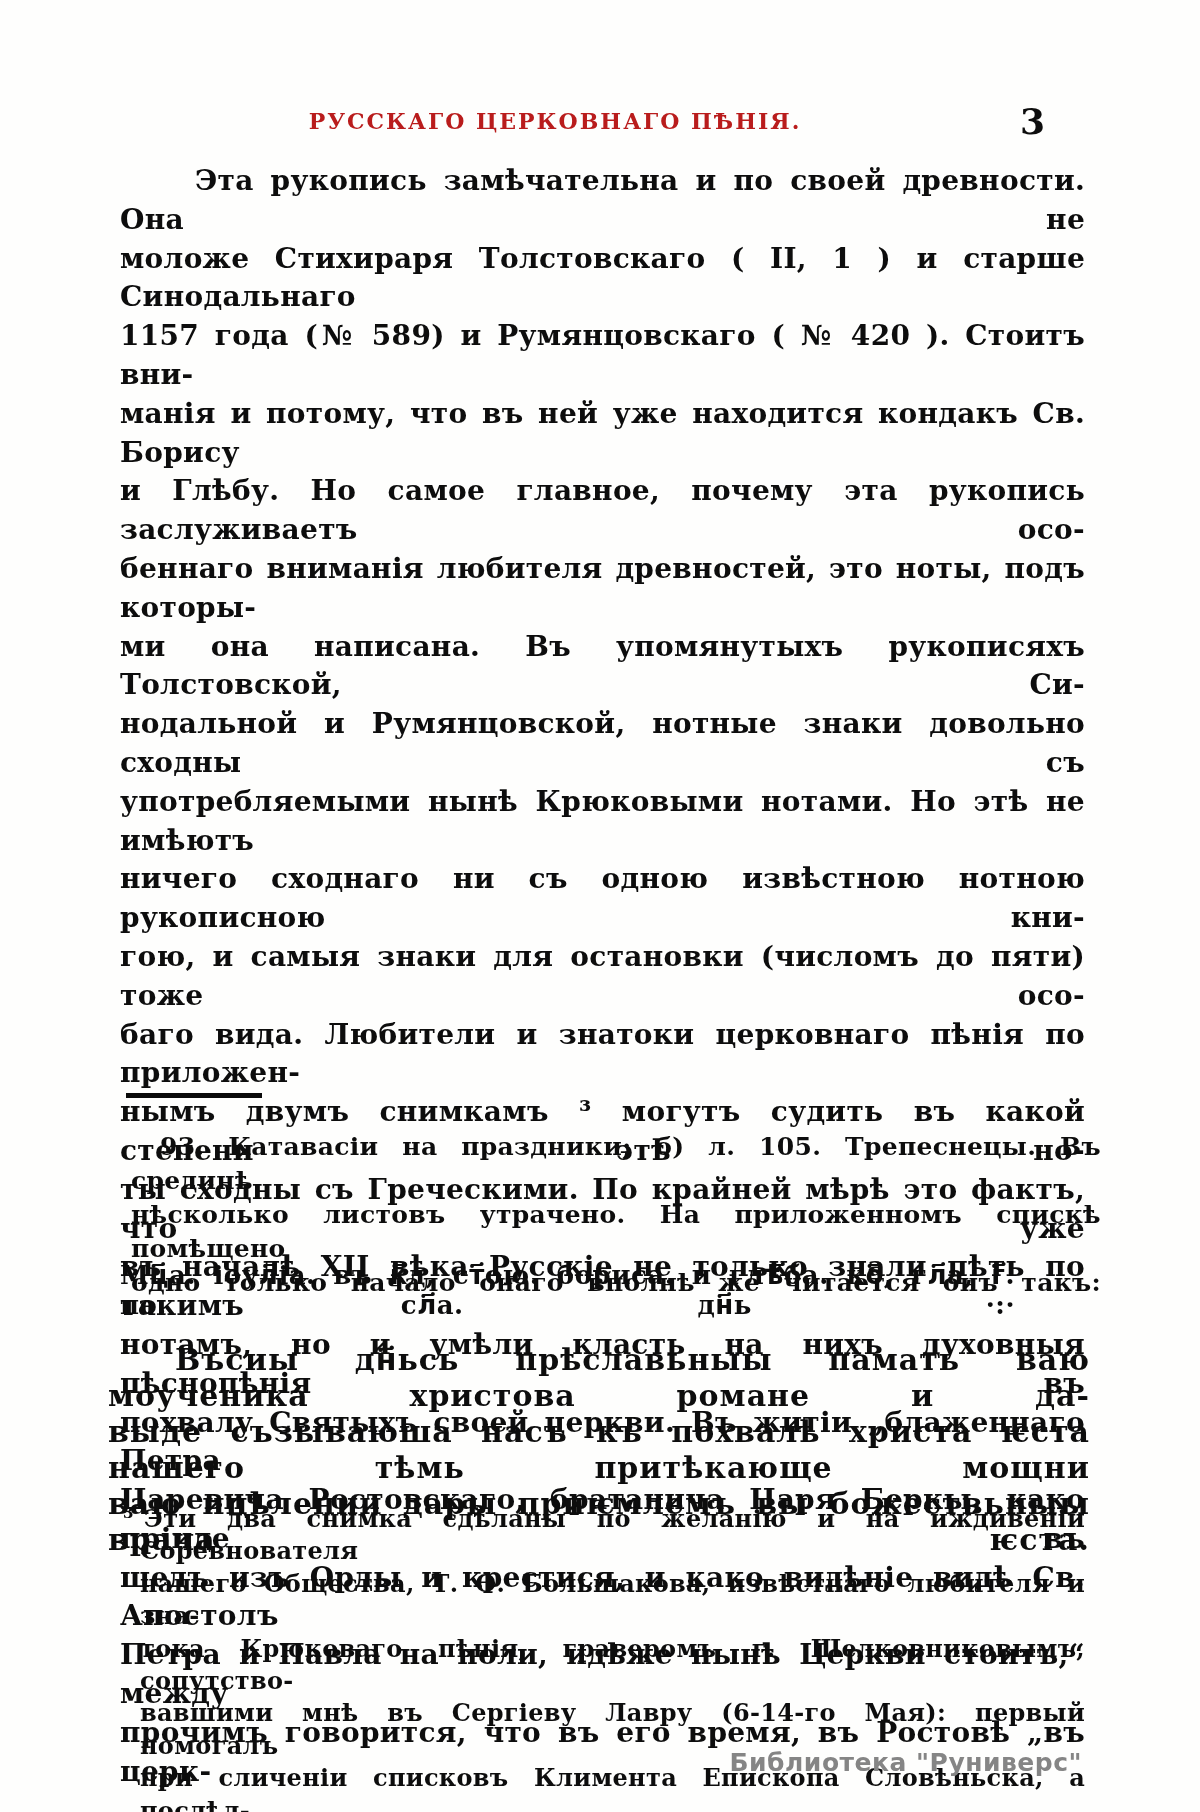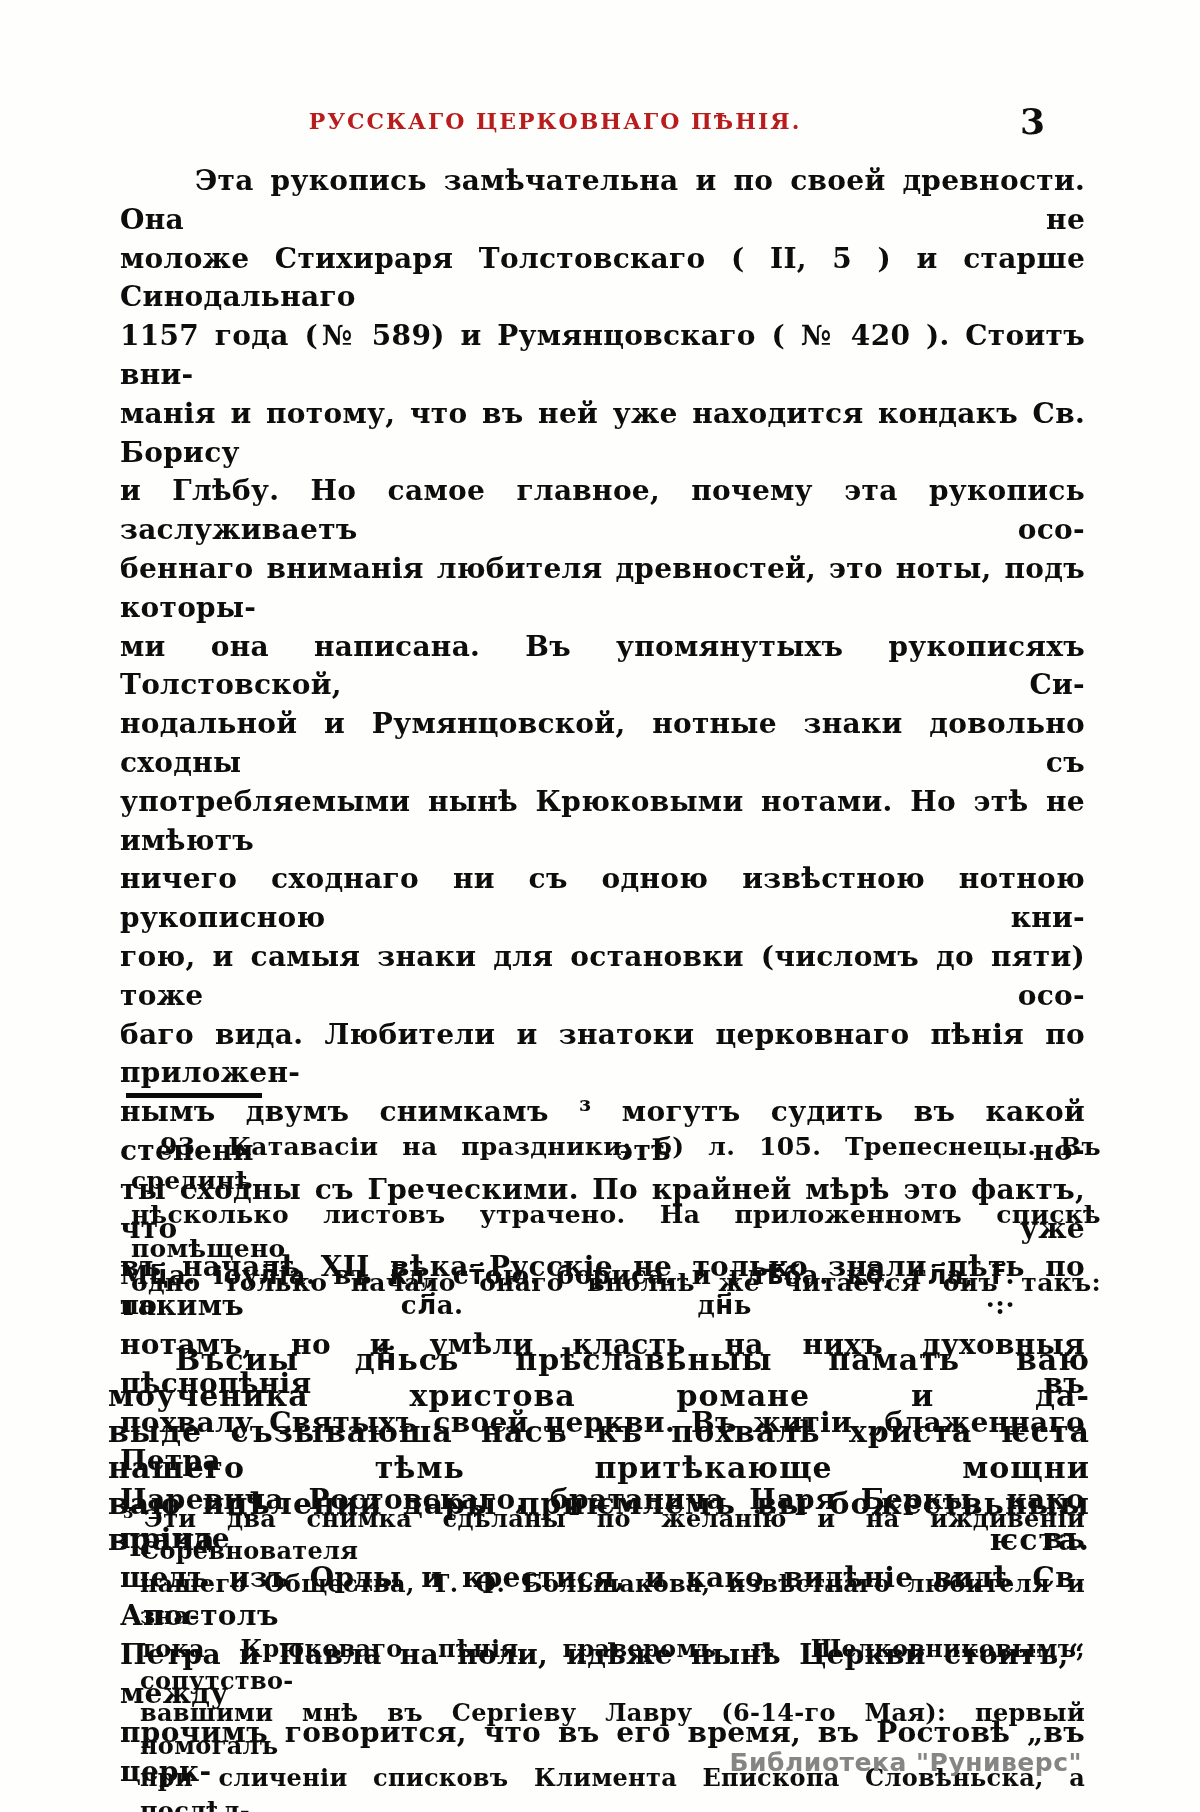--- a/index.html
+++ b/index.html
@@ -84,21 +84,21 @@
 </head>
 <body>
 
 <div class="page">
 
   <div class="running-title">РУССКАГО ЦЕРКОВНАГО ПѢНІЯ.</div>
   <div class="page-number">3</div>
 
   <div class="main-block">
     <div class="line indent">Эта рукопись замѣчательна и по своей древности. Она не</div>
-    <div class="line">моложе Стихираря Толстовскаго ( II, 5 ) и старше Синодальнаго</div>
+    <div class="line">моложе Стихираря Толстовскаго ( II, 1 ) и старше Синодальнаго</div>
     <div class="line">1157 года (№ 589) и Румянцовскаго ( № 420 ). Стоитъ вни-</div>
     <div class="line">манія и потому, что въ ней уже находится кондакъ Св. Борису</div>
     <div class="line">и Глѣбу. Но самое главное, почему эта рукопись заслуживаетъ осо-</div>
     <div class="line">беннаго вниманія любителя древностей, это ноты, подъ которы-</div>
     <div class="line">ми она написана. Въ упомянутыхъ рукописяхъ Толстовской, Си-</div>
     <div class="line">нодальной и Румянцовской, нотные знаки довольно сходны съ</div>
     <div class="line">употребляемыми нынѣ Крюковыми нотами. Но этѣ не имѣютъ</div>
     <div class="line">ничего сходнаго ни съ одною извѣстною нотною рукописною кни-</div>
     <div class="line">гою, и самыя знаки для остановки (числомъ до пяти) тоже осо-</div>
     <div class="line">баго вида. Любители и знатоки церковнаго пѣнія по приложен-</div>

